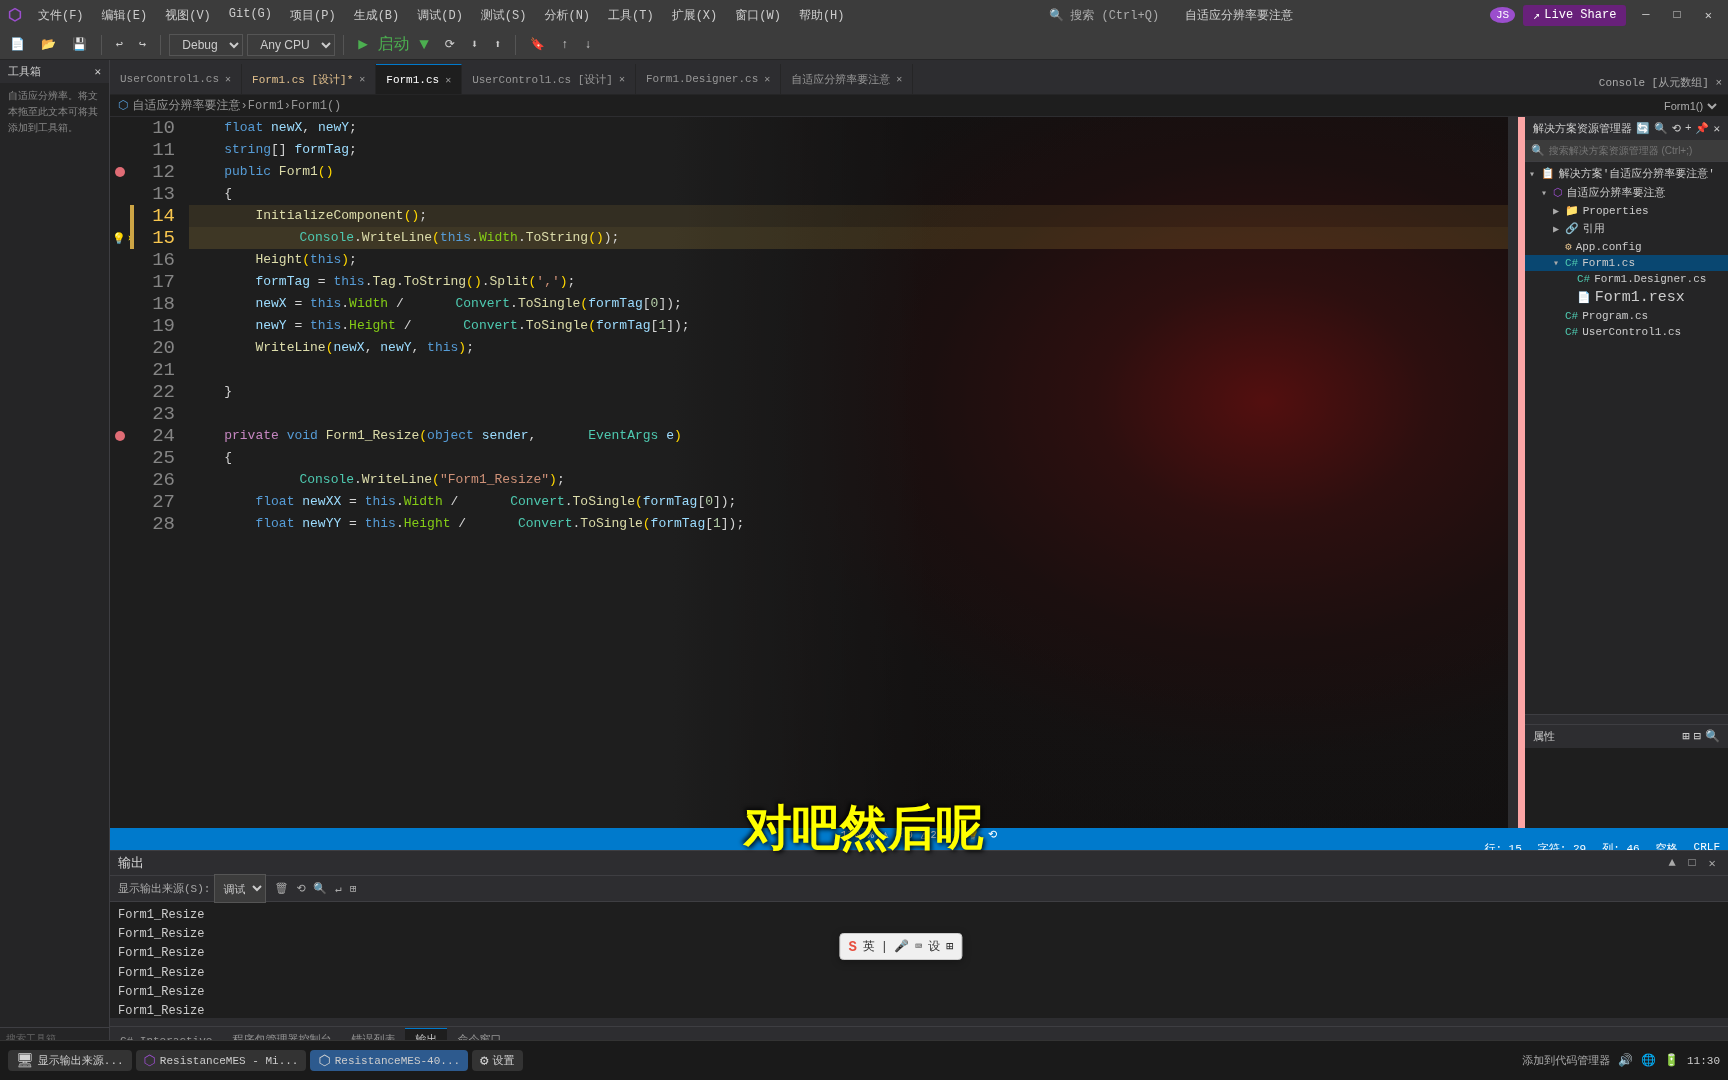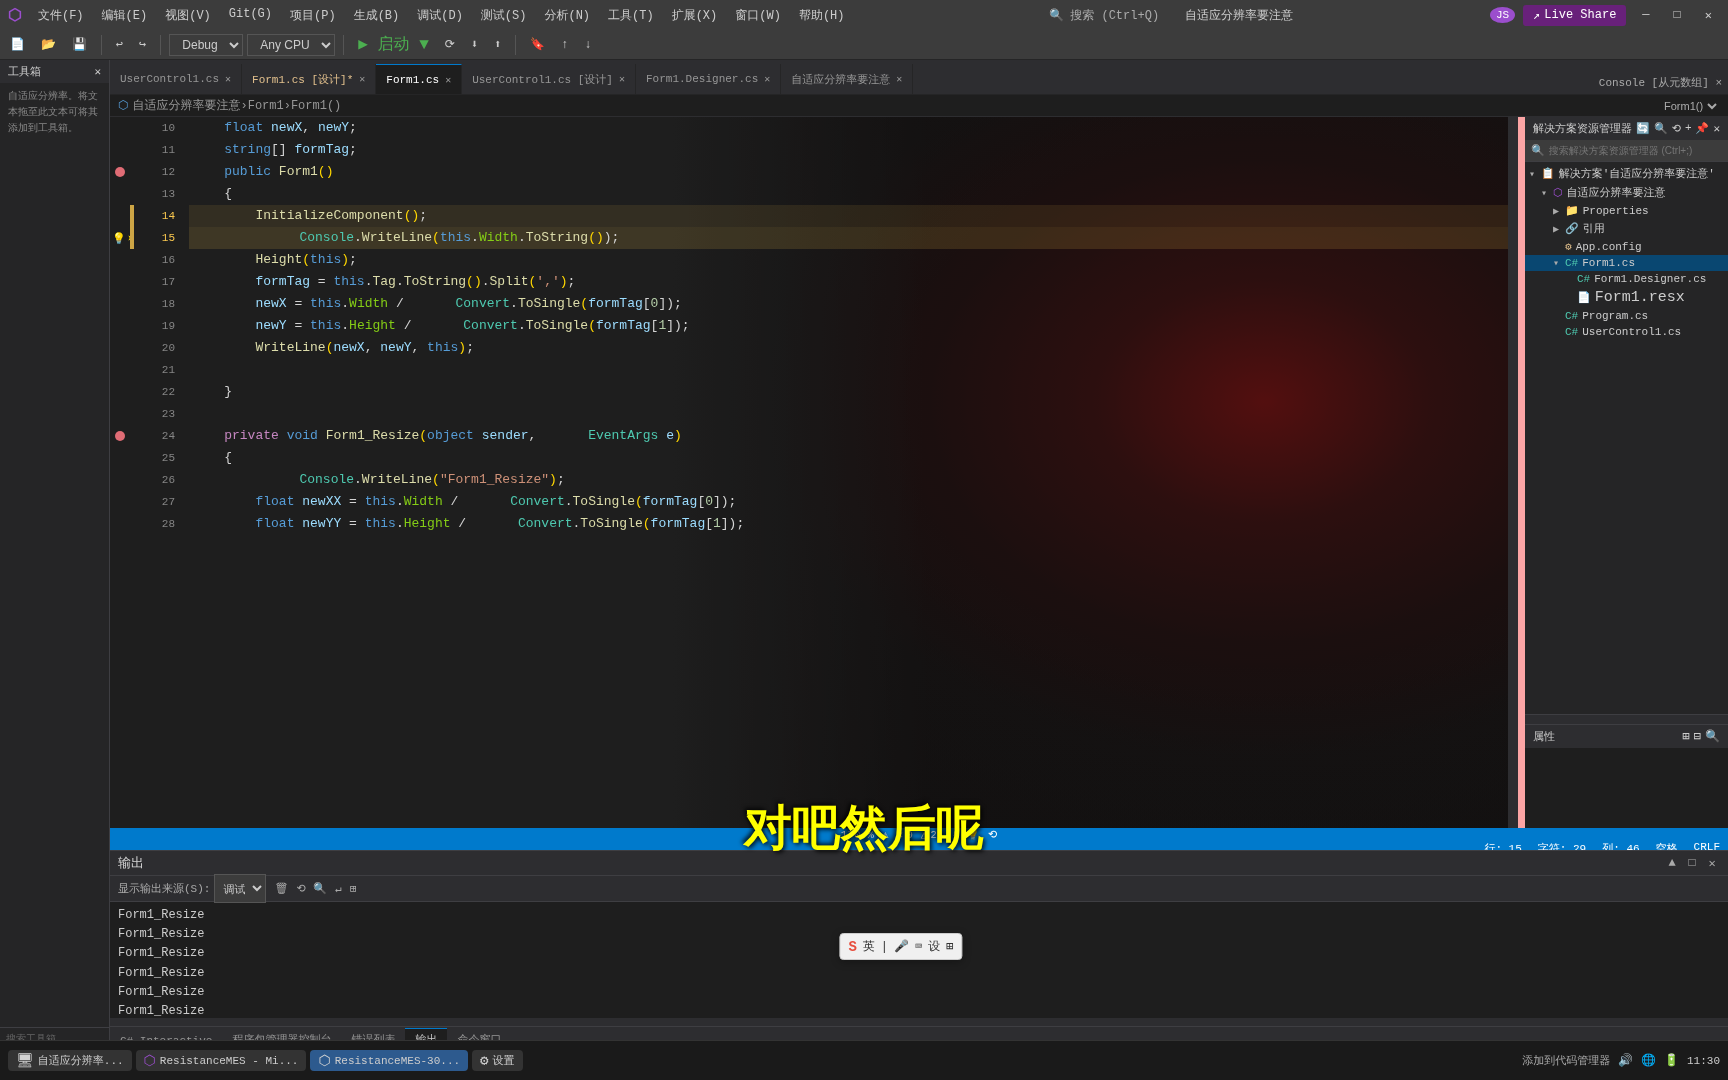--- a/index.html
+++ b/index.html
@@ -32,21 +32,21 @@
     .tabs-container { display: flex; flex-direction: column; flex: 1; }
     .tabs-bar { display: flex; background: #2d2d30; height: 35px; align-items: flex-end; border-bottom: 1px solid #252526; overflow: hidden; }
     .tab { display: flex; align-items: center; padding: 4px 10px; font-size: 12px; cursor: pointer; color: #969696; background: #2d2d30; border-right: 1px solid #252526; white-space: nowrap; height: 30px; }
     .tab.active { background: #1e1e1e; color: #ffffff; border-top: 1px solid #007acc; }
     .tab.modified { color: #e2c08d; }
     .tab-close { margin-left: 6px; color: #969696; font-size: 10px; cursor: pointer; }
 
     
     .editor-area { display: flex; flex: 1; background: #1e1e1e; overflow: hidden; position: relative; }
     .breadcrumb-bar { height: 22px; background: #1e1e1e; display: flex; align-items: center; padding: 0 8px; font-size: 12px; color: #969696; border-bottom: 1px solid #2d2d30; }
-    .line-numbers { width: 55px; background: #1e1e1e; padding: 0 8px; color: #858585; text-align: right; font-size: 11px; line-height: 22px; user-select: none; flex-shrink: 0; }
+    .line-numbers { width: 55px; background: #1e1e1e; padding: 0 8px; color: #858585; text-align: right; font-size: 19px; line-height: 22px; user-select: none; flex-shrink: 0; }
     .line-number { height: 22px; display: flex; align-items: center; justify-content: flex-end; padding-right: 6px; }
     .code-lines { flex: 1; overflow: hidden; position: relative; }
     .code-line { height: 22px; display: flex; align-items: center; padding-left: 4px; white-space: pre; font-size: 13px; line-height: 22px; position: relative; }
     
     
     .kw { color: #569cd6; }
     .kw2 { color: #c586c0; }
     .str { color: #ce9178; }
     .num { color: #b5cea8; }
     .fn { color: #dcdcaa; }
@@ -529,29 +529,29 @@
   <span style="cursor:pointer;font-size:12px;">⌨</span>
   <span style="cursor:pointer;font-size:12px;">设</span>
   <span style="cursor:pointer;font-size:12px;">⊞</span>
 </div>
 
 <div class="subtitle">对吧然后呢</div>
 
 <div style="position:fixed;bottom:0;left:0;right:0;height:40px;background:#1a1a1a;display:flex;align-items:center;padding:0 8px;gap:4px;border-top:1px solid #333;z-index:300;">
   <div style="display:flex;align-items:center;gap:4px;padding:2px 8px;background:#333;border-radius:4px;">
     <span style="font-size:14px;">🖥</span>
-    <span style="font-size:11px;color:#ccc;">自适应分辨率...</span>
+    <span style="font-size:11px;color:#ccc;">显示输出来源...</span>
   </div>
   <div style="display:flex;align-items:center;gap:4px;padding:2px 8px;background:#333;border-radius:4px;">
     <span style="font-size:14px;color:#9b4ecd;">⬡</span>
     <span style="font-size:11px;color:#ccc;">ResistanceMES - Mi...</span>
   </div>
   <div style="display:flex;align-items:center;gap:4px;padding:2px 8px;background:#2d5a8e;border-radius:4px;">
     <span style="font-size:14px;">⬡</span>
-    <span style="font-size:11px;color:#ccc;">ResistanceMES-30...</span>
+    <span style="font-size:11px;color:#ccc;">ResistanceMES-40...</span>
   </div>
   <div style="display:flex;align-items:center;gap:4px;padding:2px 8px;background:#333;border-radius:4px;">
     <span style="font-size:14px;">⚙</span>
     <span style="font-size:11px;color:#ccc;">设置</span>
   </div>
   <div style="margin-left:auto;display:flex;align-items:center;gap:8px;">
     <span style="font-size:11px;color:#aaa;cursor:pointer;">添加到代码管理器</span>
     <span style="font-size:12px;">🔊</span>
     <span style="font-size:12px;">🌐</span>
     <span style="font-size:12px;">🔋</span>

